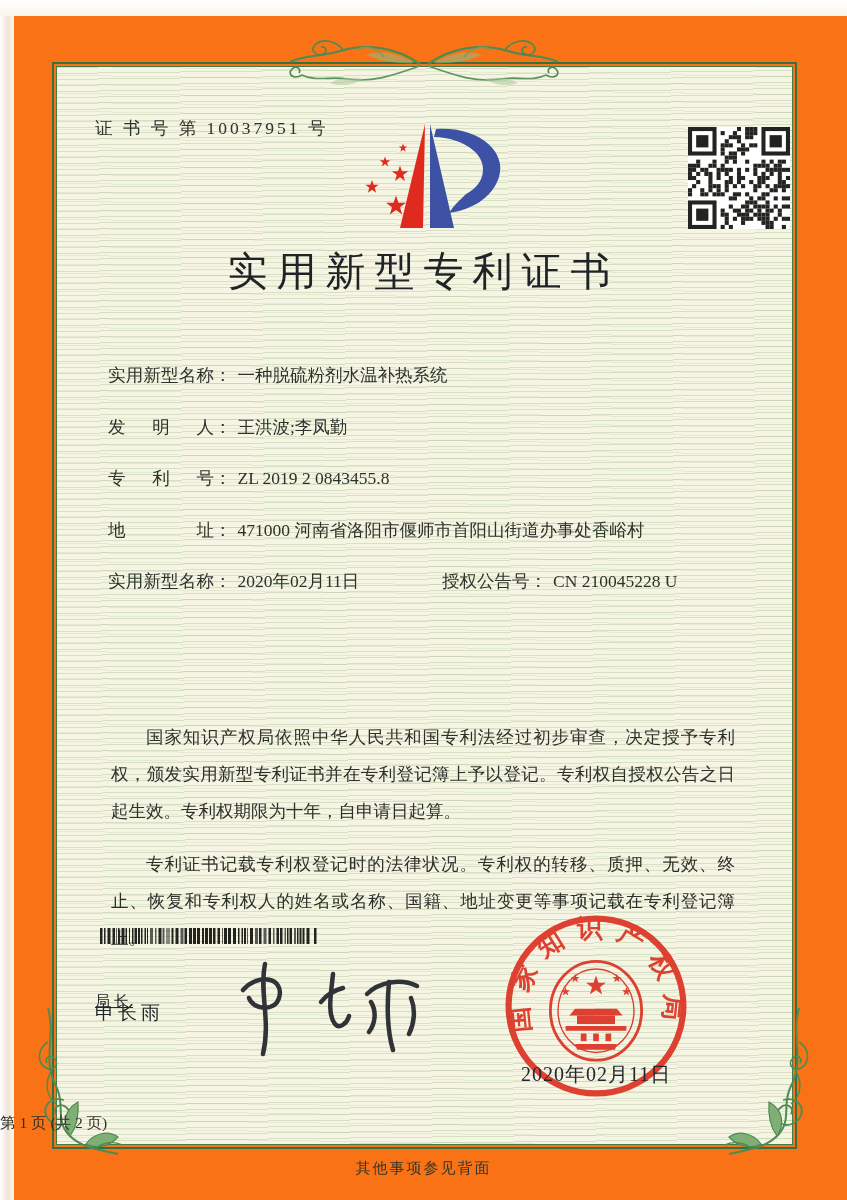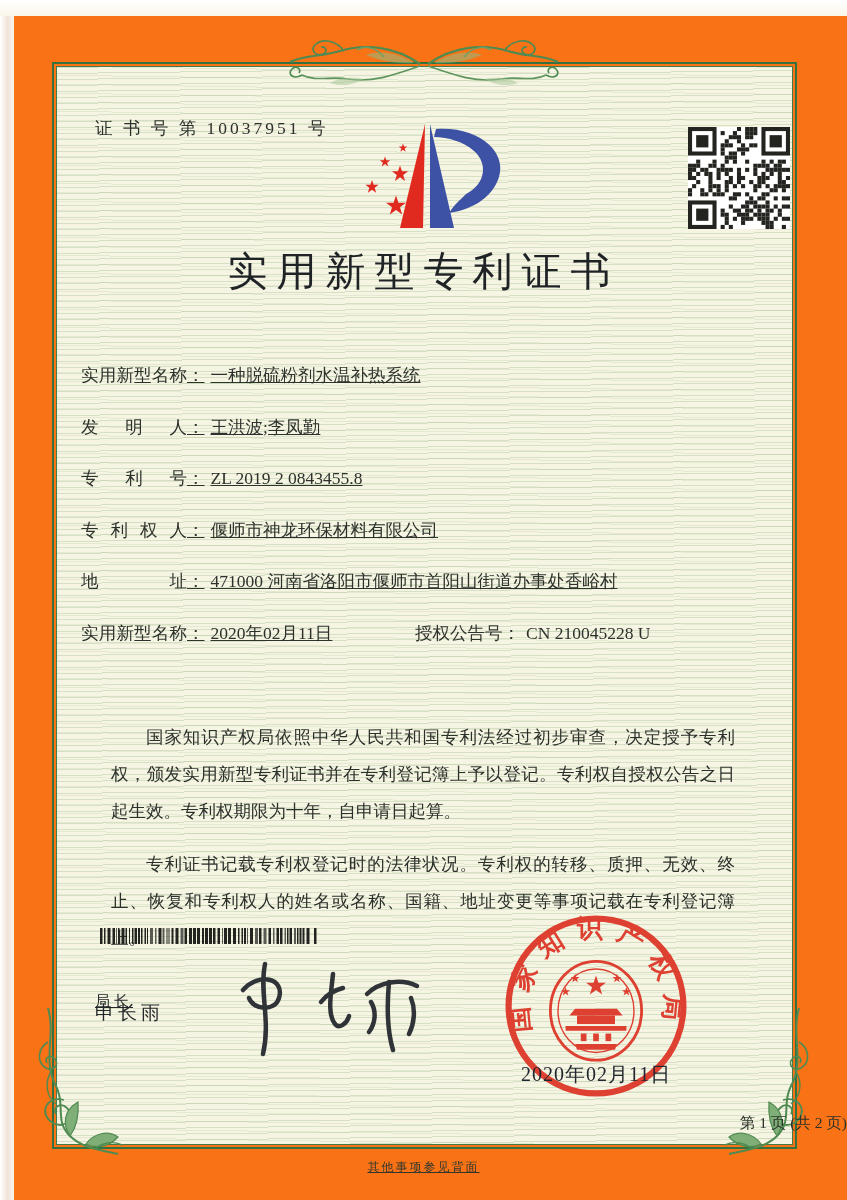--- a/index.html
+++ b/index.html
@@ -20,43 +20,43 @@
     background:
       repeating-linear-gradient(179.3deg, rgba(139,177,123,.30) 0 1px, rgba(0,0,0,0) 1px 6px),
       repeating-linear-gradient(180.8deg, rgba(139,177,123,.16) 0 1px, rgba(0,0,0,0) 1px 9px),
       #f6f4e3;}
 
   .abs{position:absolute;}
   .cert-no{left:95px; top:116px; font-size:17.5px; letter-spacing:3px; color:#2c322b;}
   .title{left:0; right:0; top:244px; text-align:center; font-size:40px; font-weight:normal;
     letter-spacing:9px; color:#1f2326;}
 
-  .fields{left:81px; top:363px; width:660px;text-decoration:underline;}
+  .fields{left:108px; top:363px; width:660px;}
   .frow{position:relative; height:51.5px; font-size:17.5px; white-space:nowrap;}
   .flabel{display:inline-block; width:106px; text-align:justify; text-align-last:justify;
     vertical-align:top; color:#2c322b;}
   .fcolon{margin-right:6px; color:#2c322b;}
   .fvalue{color:#2c322b;}
   .grant-pair{position:absolute; left:334px; top:0;}
 
   .paras{left:95px; top:703px; width:656px; font-size:17.5px; line-height:37px;
     text-align:justify; color:#2b302a;}
   .paras p{margin:16px; text-indent:2em;}
 
   .barcode{left:100px; top:928px; width:218px; height:16px;}
   .signer-title{left:95px; top:992px; font-size:15px; letter-spacing:4px; color:#23282a;text-decoration:underline;}
   .signer-name{left:95px; top:1000px; font-size:19px; letter-spacing:4px; color:#23282a;}
   .signature{left:225px; top:950px;}
 
   .seal{left:501px; top:911px; opacity:.93;}
   .seal-date{left:521px; top:1061px; font-size:20px; letter-spacing:1px; color:#22262e; z-index:5;}
 
-  .page-info{left:0; right:0; top:1113px; text-align:right; font-size:15.5px; color:#2c322b;}
-  .footer-note{left:0; right:0; top:1159px; text-align:center; font-size:12px;
-    letter-spacing:2px; color:#31372e;text-decoration:underline;}
+  .page-info{left:0; right:0; top:1113px; text-align:left; font-size:15.5px; color:#2c322b;}
+  .footer-note{left:0; right:0; top:1159px; text-align:center; font-size:15px;
+    letter-spacing:2px; color:#31372e;}
 
   .top-flourish{left:288px; top:33px;}
   .corner-orn{bottom:42px;}
   .corner-left{left:26px;}
   .corner-right{right:26px; transform:scaleX(-1);}
   .logo{left:337px; top:116px;}
   .qr{left:688px; top:127px;}
 </style>
 </head>
 <body>
@@ -341,23 +341,20 @@
     <div class="frow">
       <span class="flabel">实用新型名称</span><span class="fcolon">：</span><span class="fvalue">一种脱硫粉剂水温补热系统</span>
     </div>
     <div class="frow">
       <span class="flabel">发明人</span><span class="fcolon">：</span><span class="fvalue">王洪波;李凤勤</span>
     </div>
     <div class="frow">
       <span class="flabel">专利号</span><span class="fcolon">：</span><span class="fvalue">ZL 2019 2 0843455.8</span>
     </div>
     <div class="frow">
-      <span class="flabel">专利权人</span><span class="fcolon">：</span><span class="fvalue">偃师市神龙环保材料有限公司</span>
-    </div>
-    <div class="frow">
       <span class="flabel">地址</span><span class="fcolon">：</span><span class="fvalue">471000 河南省洛阳市偃师市首阳山街道办事处香峪村</span>
     </div>
     <div class="frow">
       <span class="flabel">实用新型名称</span><span class="fcolon">：</span><span class="fvalue">2020年02月11日</span>
       <span class="grant-pair">
         <span>授权公告号</span><span class="fcolon">：</span><span class="fvalue">CN 210045228 U</span>
       </span>
     </div>
   </div>
 

